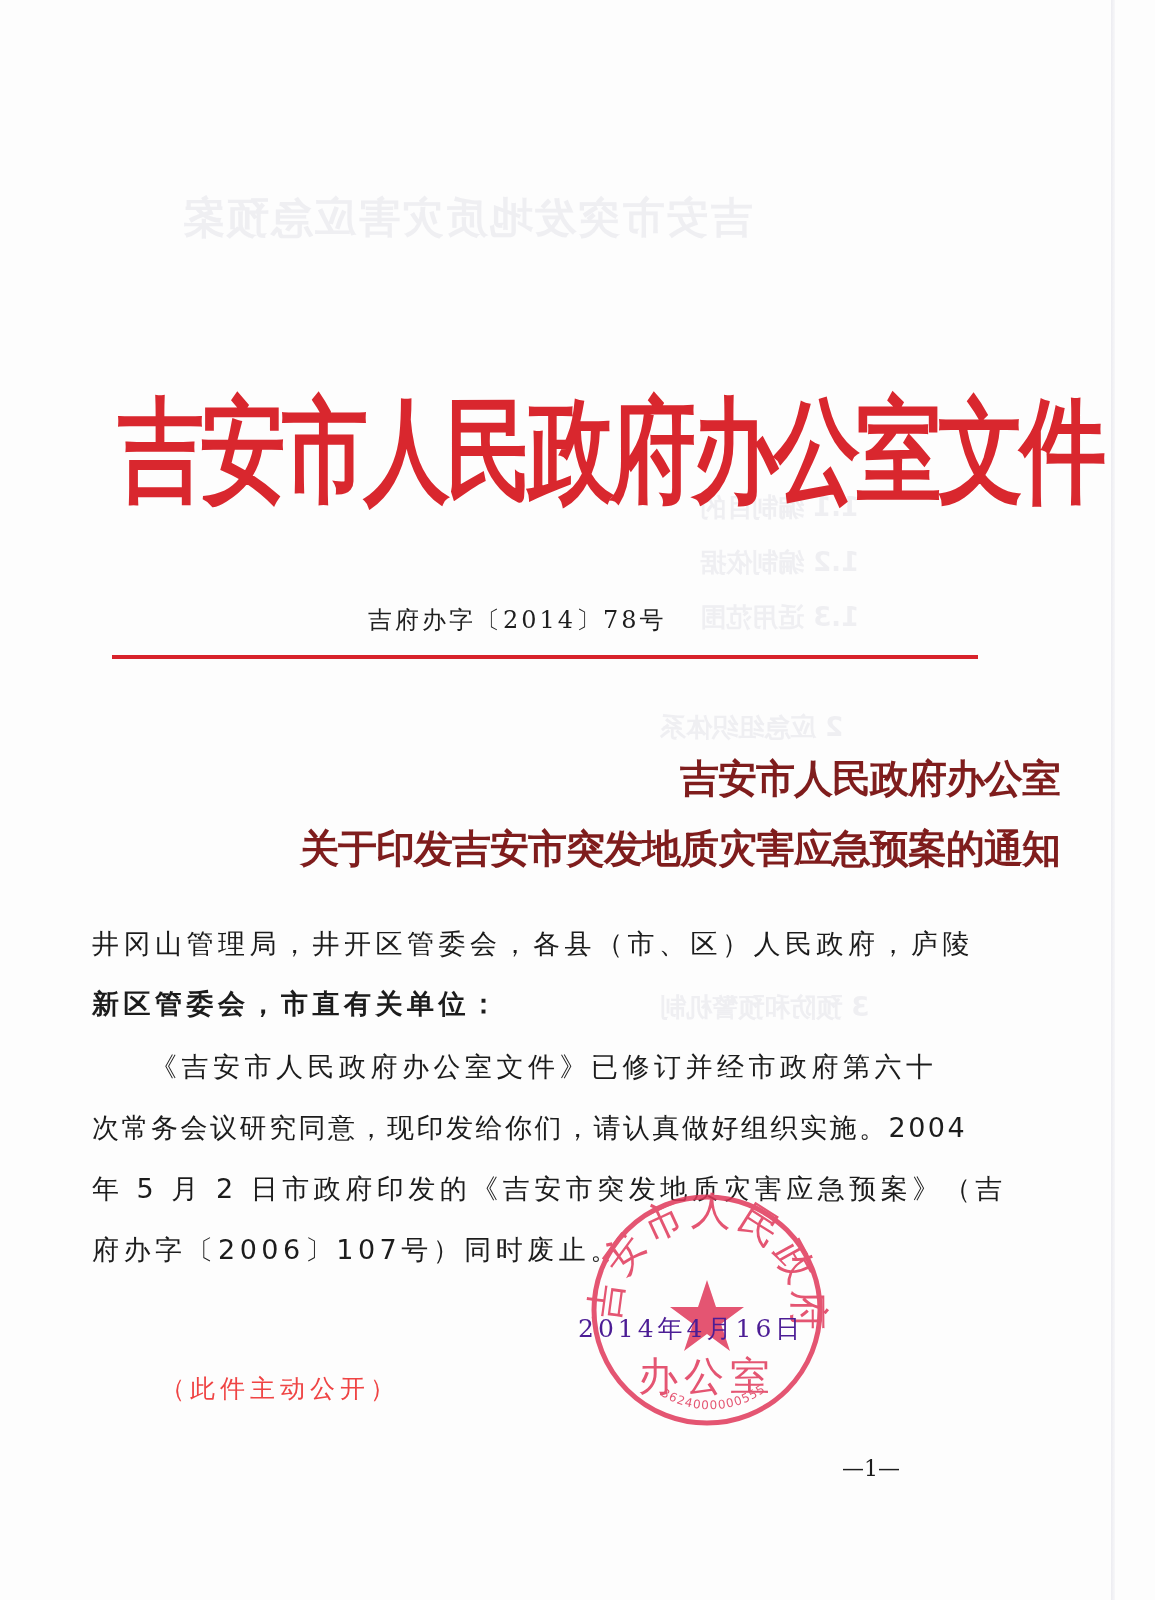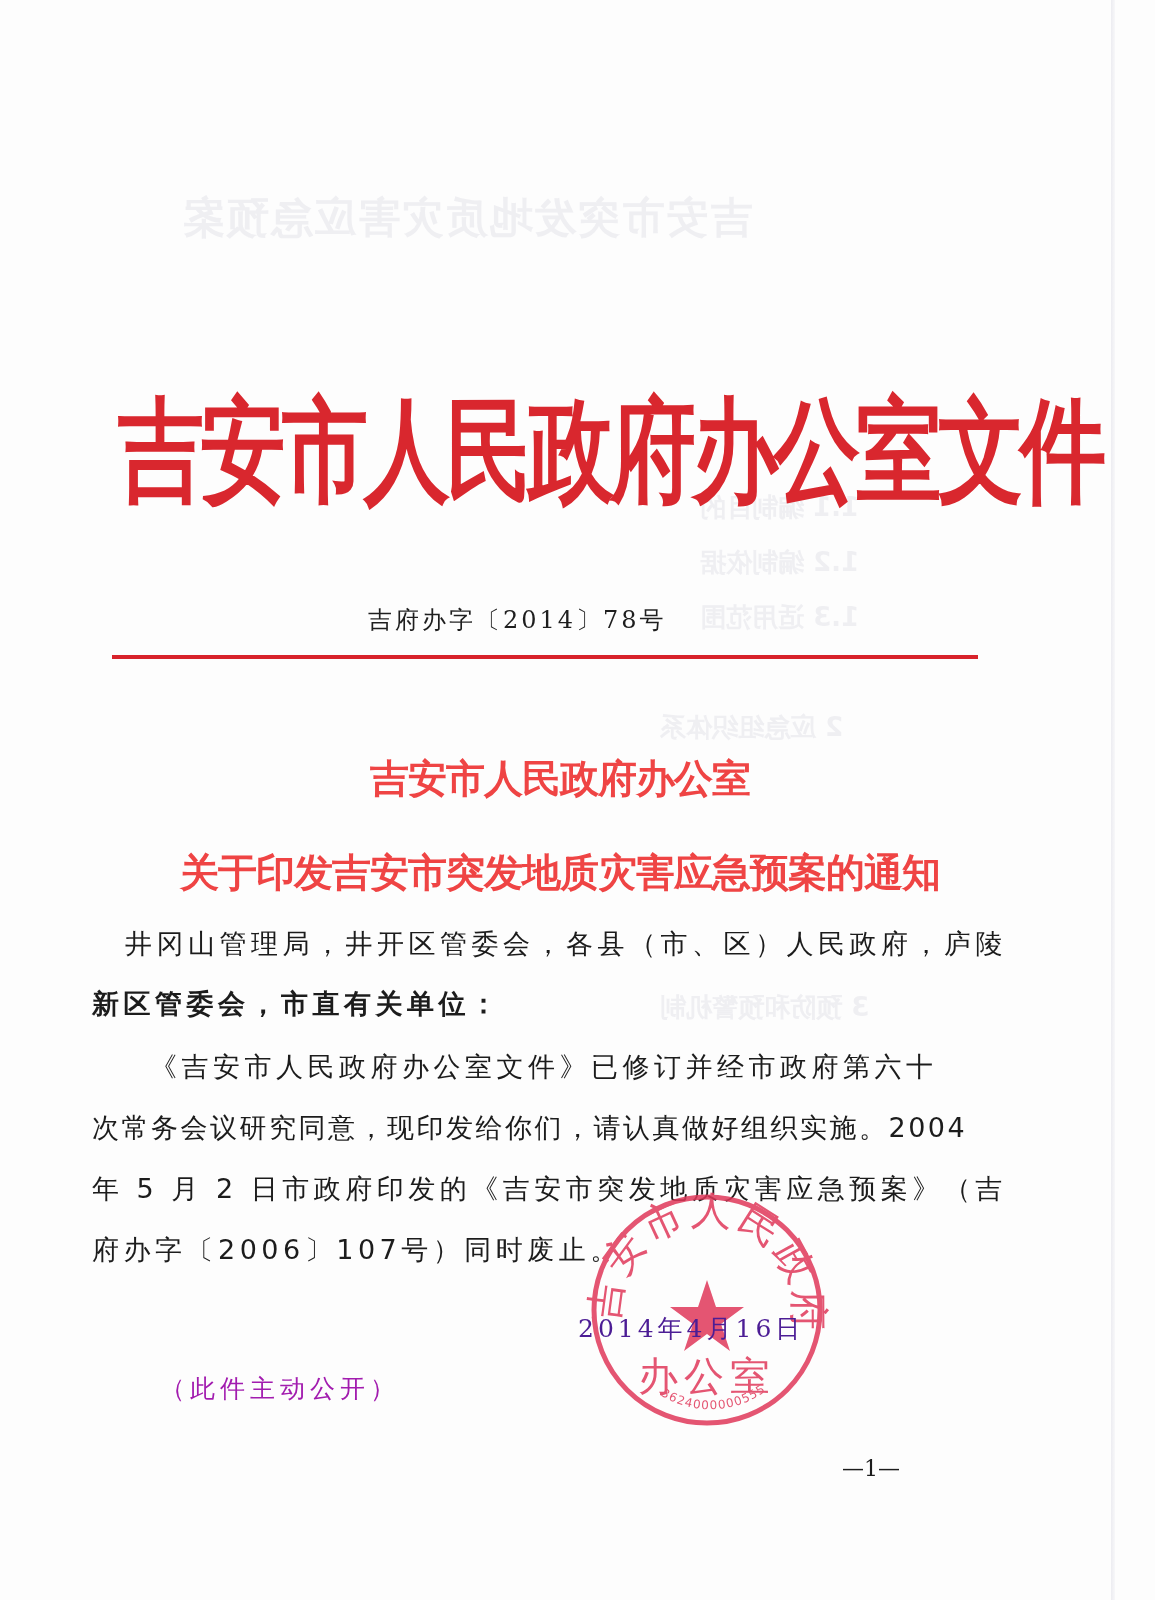--- a/index.html
+++ b/index.html
@@ -73,41 +73,41 @@
       left: 112px;
       top: 655px;
       width: 866px;
       height: 4px;
       background: #d8232b;
     }
     .doc-title {
       position: absolute;
       left: 60px;
       width: 1000px;
-      text-align: center;
+      text-align: right;
       font-weight: bold;
       font-size: 39px;
-      color: #ef4444;
+      color: #7f1d1d;
       font-family: "DejaVu Serif", "Liberation Serif", serif;
       white-space: nowrap;
       letter-spacing: -1px;
     }
     .doc-title-1 { top: 752px; }
-    .doc-title-2 { top: 846px; }
+    .doc-title-2 { top: 822px; }
     .body-text {
       position: absolute;
       left: 92px;
       width: 860px;
       font-size: 27px;
       letter-spacing: 4.5px;
       color: #1c1c1c;
       font-family: "DejaVu Sans", "Liberation Sans", sans-serif;
       white-space: nowrap;
     }
-    .line-1 { top: 926px; margin-left: 33px; }
+    .line-1 { top: 926px; }
     .line-2 { top: 986px; font-weight: bold; }
     .line-3 { top: 1049px; left: 150px; }
     .line-4 { top: 1110px; letter-spacing: 2.5px; }
     .line-5 { top: 1171px; }
     .line-6 { top: 1232px; }
     .date-text {
       position: absolute;
       left: 578px;
       top: 1312px;
       font-size: 25px;
@@ -116,21 +116,21 @@
       font-family: "DejaVu Serif", "Liberation Serif", serif;
       white-space: nowrap;
       z-index: 3;
     }
     .public-note {
       position: absolute;
       left: 160px;
       top: 1372px;
       font-size: 25px;
       letter-spacing: 5px;
-      color: #a21caf;
+      color: #ef4444;
       font-family: "DejaVu Sans", "Liberation Sans", sans-serif;
       white-space: nowrap;
     }
     .page-number {
       position: absolute;
       left: 842px;
       top: 1456px;
       font-size: 22px;
       color: #1c1c1c;
       font-family: "DejaVu Serif", "Liberation Serif", serif;

